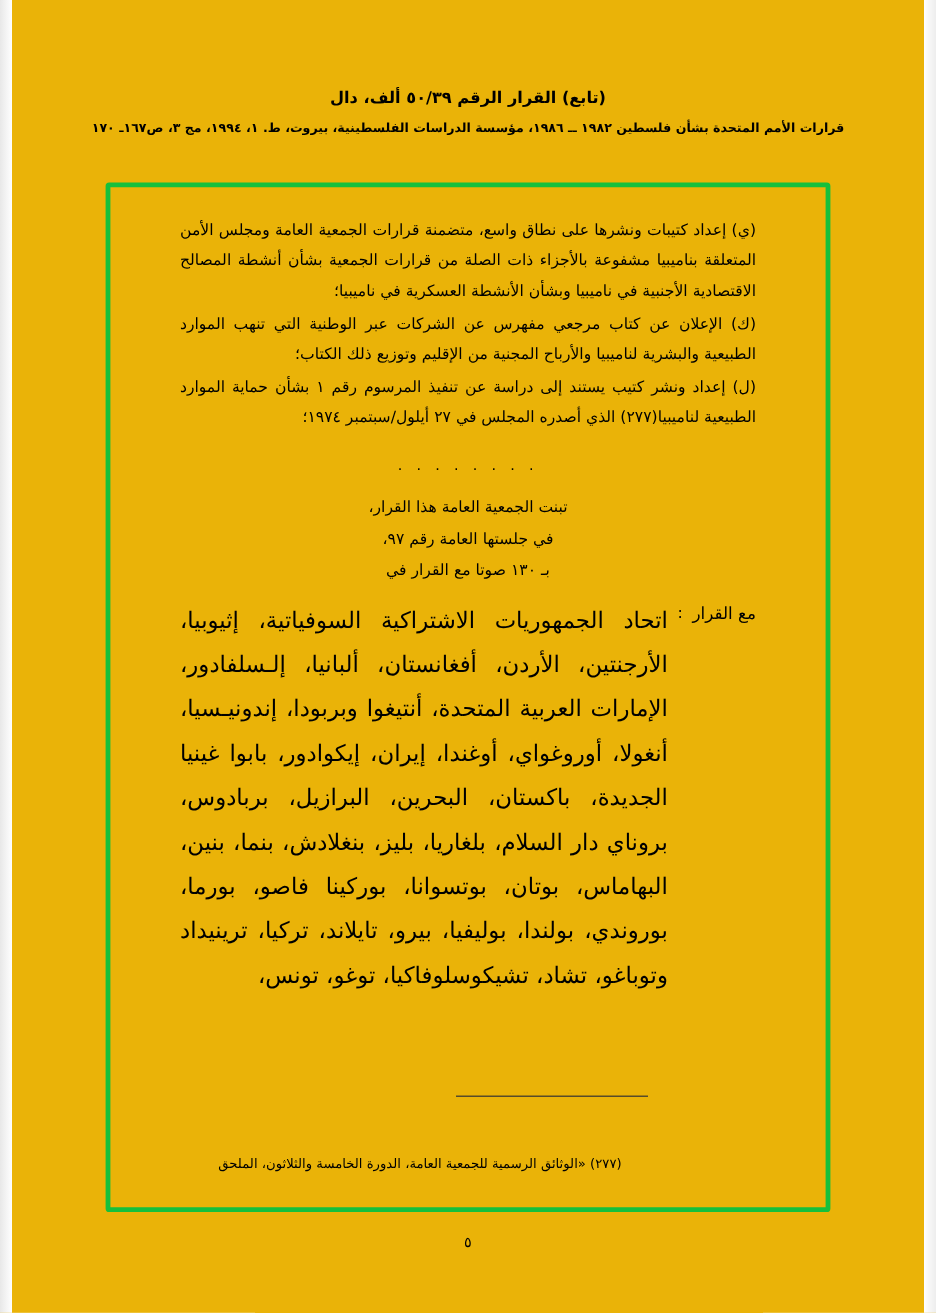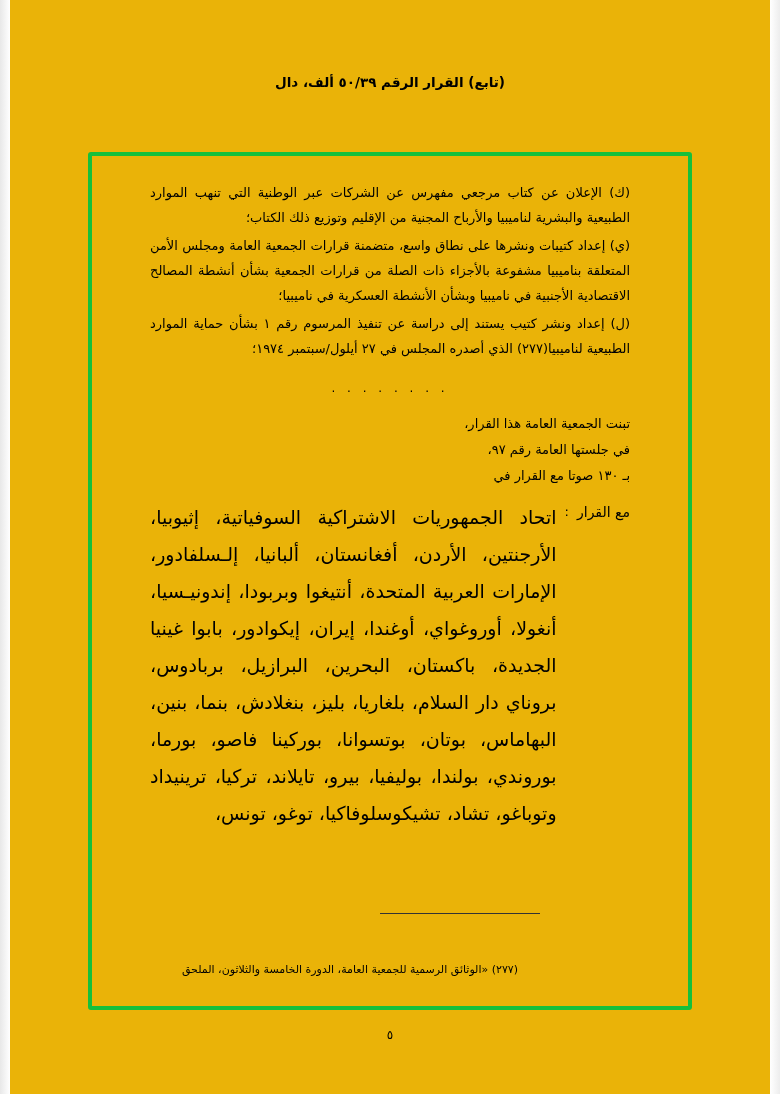--- a/index.html
+++ b/index.html
@@ -83,20 +83,21 @@
   .dots {
     margin: 16px 0 10px 0;
     letter-spacing: 4px;
     font-size: 12px;
     text-align: center;
     color: #000;
     direction: ltr;
   }
   .vote-block {
     margin-top: 4px;
+    text-align: center;
     line-height: 2.0;
     font-size: 13px;
   }
   .vote-block .line { display: block; }
   .for-block {
     margin-top: 10px;
     display: flex;
     flex-direction: row;
     gap: 8px;
     align-items: flex-start;
@@ -151,28 +152,29 @@
 </head>
 <body>
 
 <div class="page">
 
   <div class="scan-edge-left"></div>
   <div class="scan-edge-right"></div>
 
   <div class="header">
     <div class="title">(تابع) القرار الرقم ٥٠/٣٩ ألف، دال</div>
+    <div class="subtitle">قرارات الأمم المتحدة بشأن فلسطين ١٩٨٢ ــ ١٩٨٦، مؤسسة الدراسات الفلسطينية، بيروت، ط. ١، ١٩٩٤، مج ٣، ص١٦٧ـ ١٧٠</div>
   </div>
 
   <div class="green-frame"></div>
 
   <div class="content">
 
+    <p class="para">(ي) إعداد كتيبات ونشرها على نطاق واسع، متضمنة قرارات الجمعية العامة ومجلس الأمن المتعلقة بناميبيا مشفوعة بالأجزاء ذات الصلة من قرارات الجمعية بشأن أنشطة المصالح الاقتصادية الأجنبية في ناميبيا وبشأن الأنشطة العسكرية في ناميبيا؛</p>
     <p class="para">(ك) الإعلان عن كتاب مرجعي مفهرس عن الشركات عبر الوطنية التي تنهب الموارد الطبيعية والبشرية لناميبيا والأرباح المجنية من الإقليم وتوزيع ذلك الكتاب؛</p>
-    <p class="para">(ي) إعداد كتيبات ونشرها على نطاق واسع، متضمنة قرارات الجمعية العامة ومجلس الأمن المتعلقة بناميبيا مشفوعة بالأجزاء ذات الصلة من قرارات الجمعية بشأن أنشطة المصالح الاقتصادية الأجنبية في ناميبيا وبشأن الأنشطة العسكرية في ناميبيا؛</p>
     <p class="para">(ل) إعداد ونشر كتيب يستند إلى دراسة عن تنفيذ المرسوم رقم ١ بشأن حماية الموارد الطبيعية لناميبيا(٢٧٧) الذي أصدره المجلس في ٢٧ أيلول/سبتمبر ١٩٧٤؛</p>
 
     <div class="dots">. . . . . . . .</div>
 
     <div class="vote-block">
       <span class="line">تبنت الجمعية العامة هذا القرار،</span>
       <span class="line">في جلستها العامة رقم ٩٧،</span>
       <span class="line">بـ ١٣٠ صوتا مع القرار في</span>
     </div>
 

